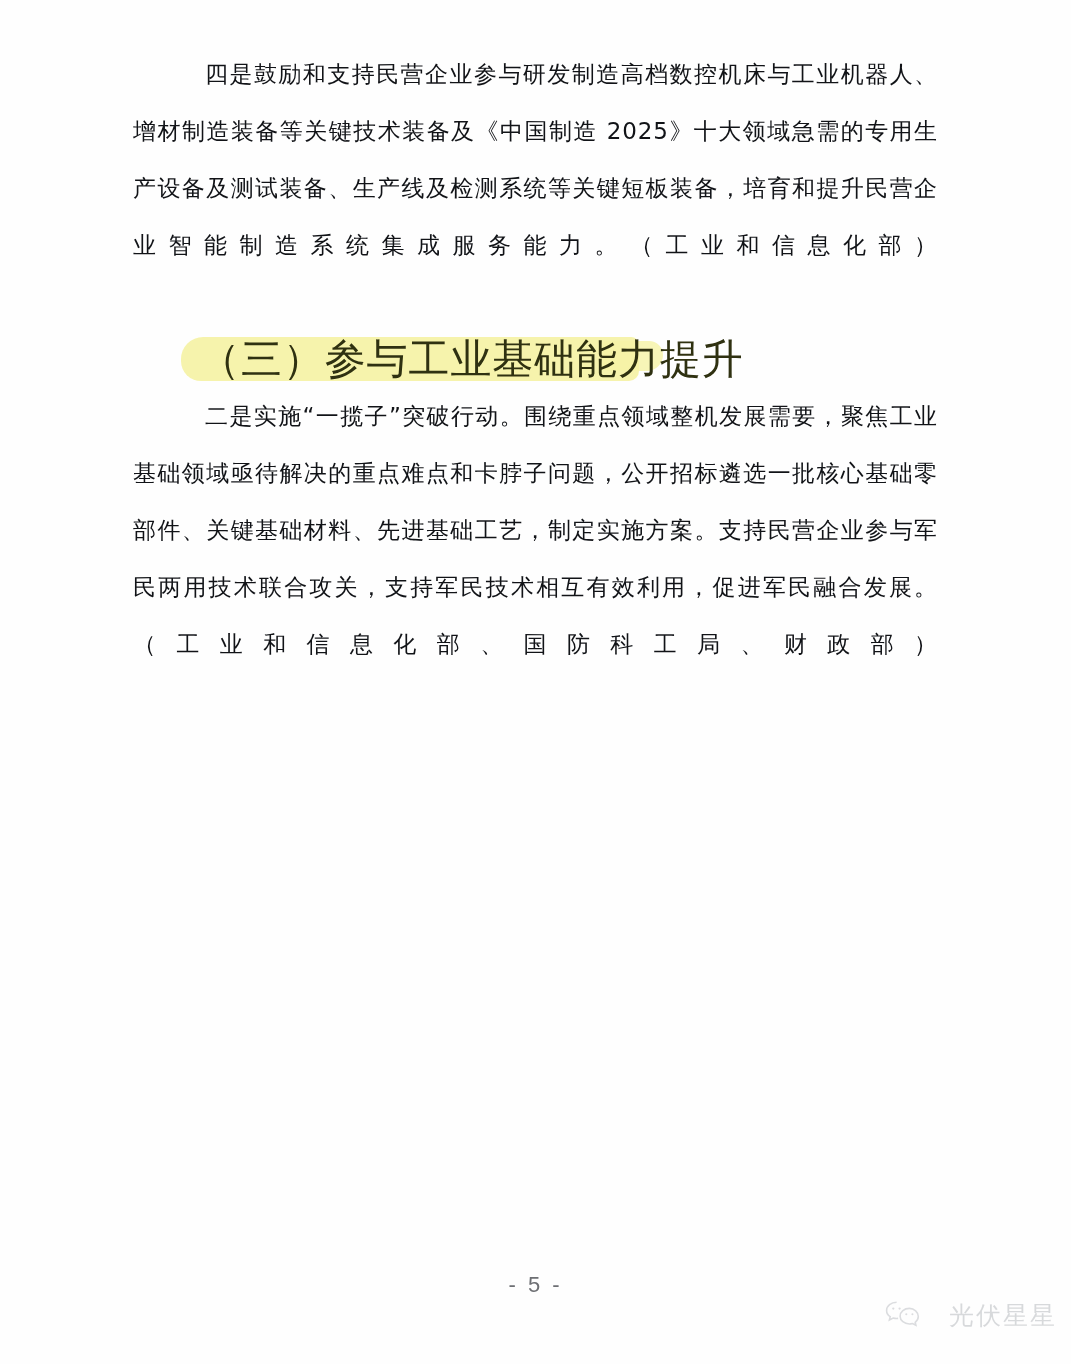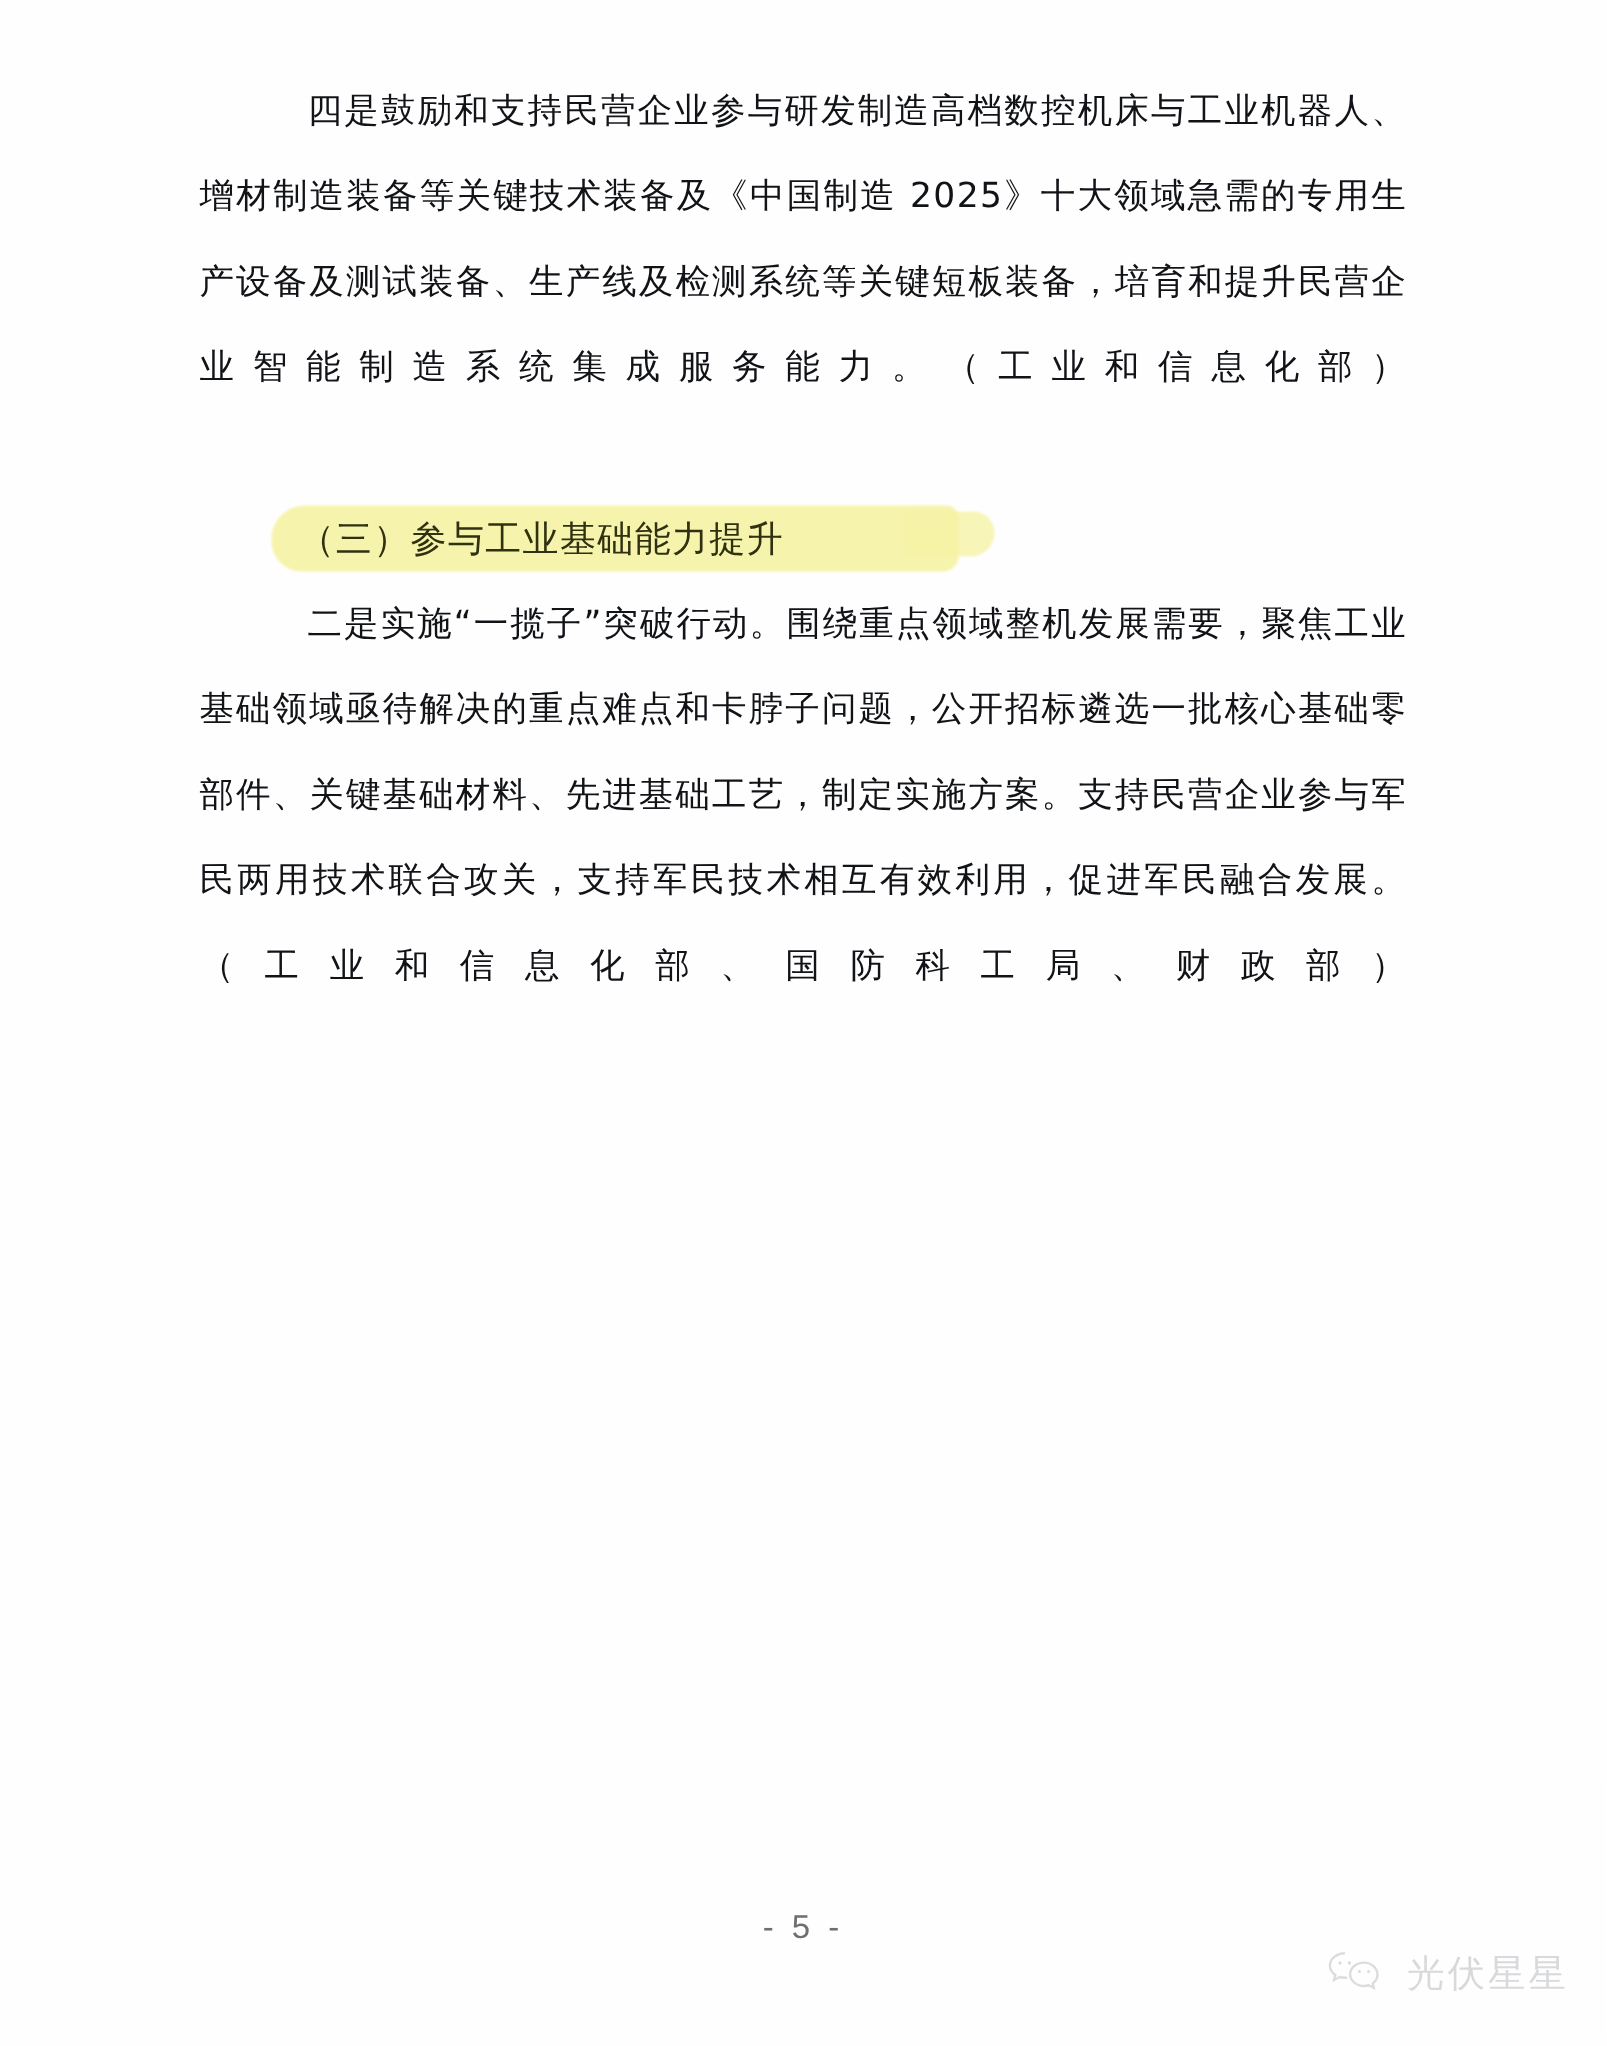--- a/index.html
+++ b/index.html
@@ -74,21 +74,21 @@
     left: 470px;
     top: 10px;
     width: 60px;
     height: 30px;
     border-radius: 4px 14px 16px 6px;
     opacity: 0.8;
   }
   .heading-text {
     position: relative;
     display: block;
-    font-size: 24px;
+    font-size: 41px;
     line-height: 57px;
     letter-spacing: 0.9px;
     text-indent: 66px;
     color: #2f3111;
     font-weight: 500;
     white-space: nowrap;
   }
 
   
   .page-number {
@@ -103,21 +103,21 @@
     font-family: "Liberation Sans", sans-serif;
   }
 
   
   .watermark {
     position: absolute;
     left: 884px;
     top: 1300px;
     display: flex;
     align-items: center;
-    gap: 14px;
+    gap: 25px;
     opacity: 0.55;
   }
   .wechat-icon {
     width: 40px;
     height: 30px;
     position: relative;
     flex: none;
   }
   .wechat-icon svg { display: block; }
   .wm-text {

